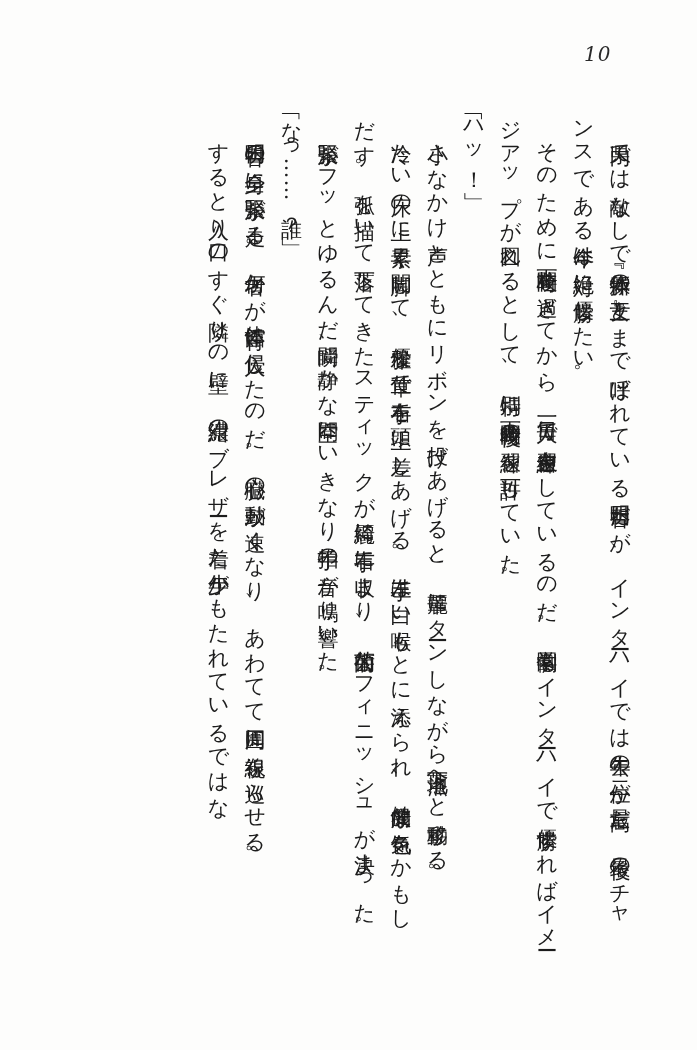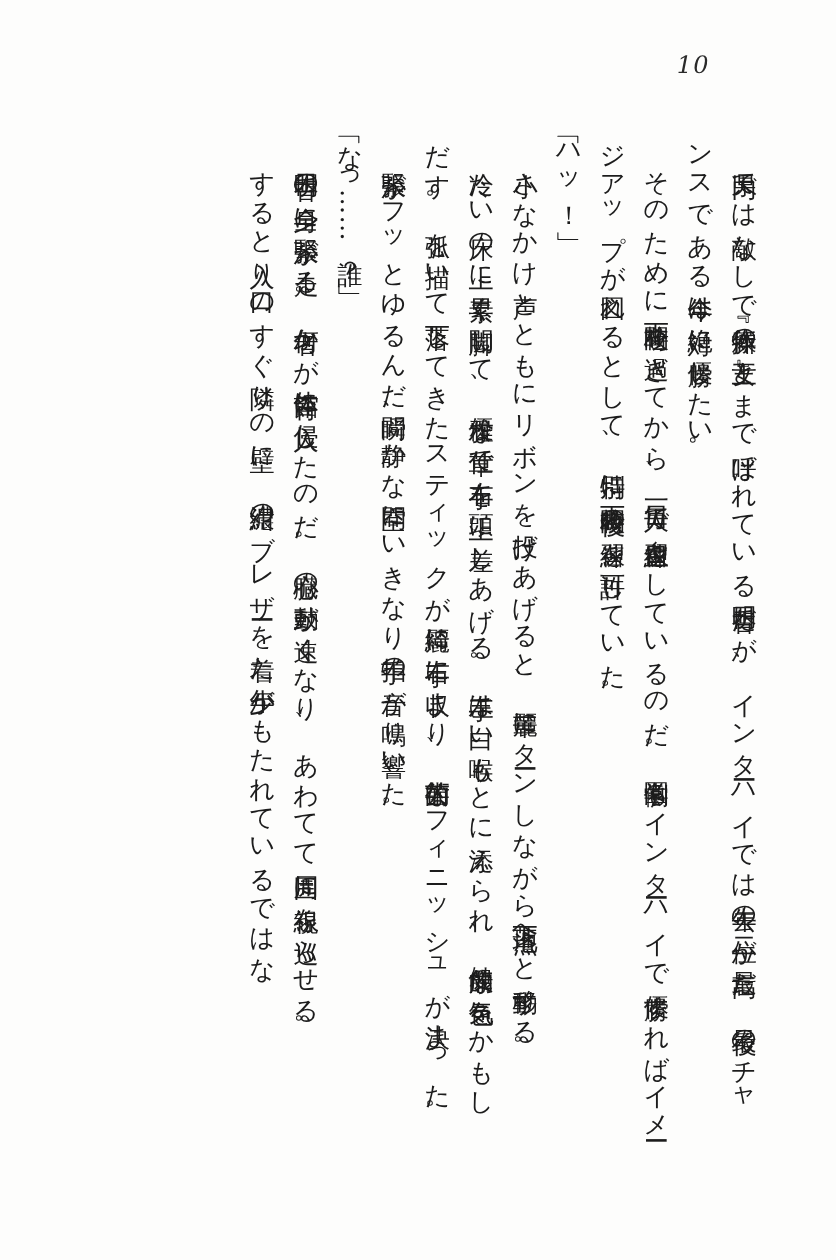--- a/index.html
+++ b/index.html
@@ -14,21 +14,21 @@
     overflow: hidden;
     font-family: "DejaVu Serif", serif;
   }
   .page {
     position: absolute;
     inset: 0;
   }
   .page-number {
     position: absolute;
     top: 42px;
-    left: 564px;
+    left: 584px;
     font-size: 20px;
     font-style: italic;
     letter-spacing: 1px;
     color: #2a2a2a;
     font-family: "DejaVu Serif", serif;
   }
   .text-block {
     position: absolute;
     top: 106px;
     right: 59px;

